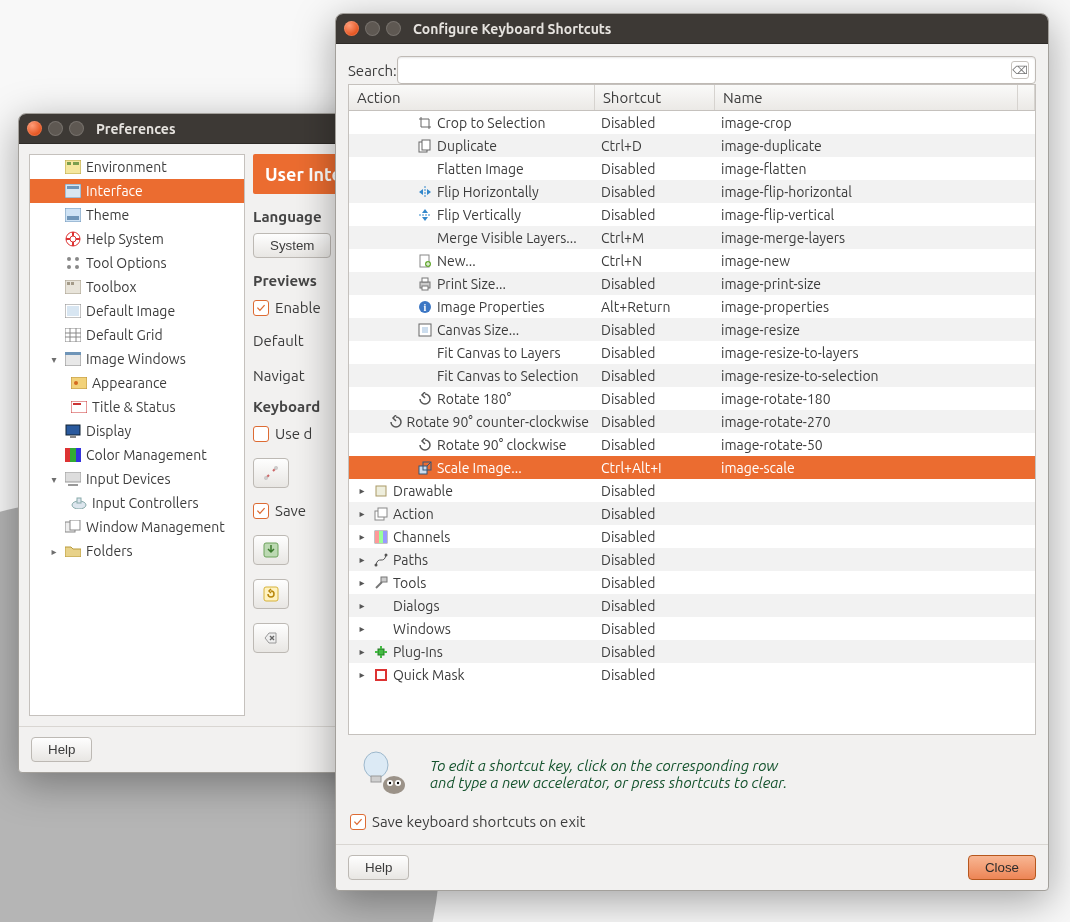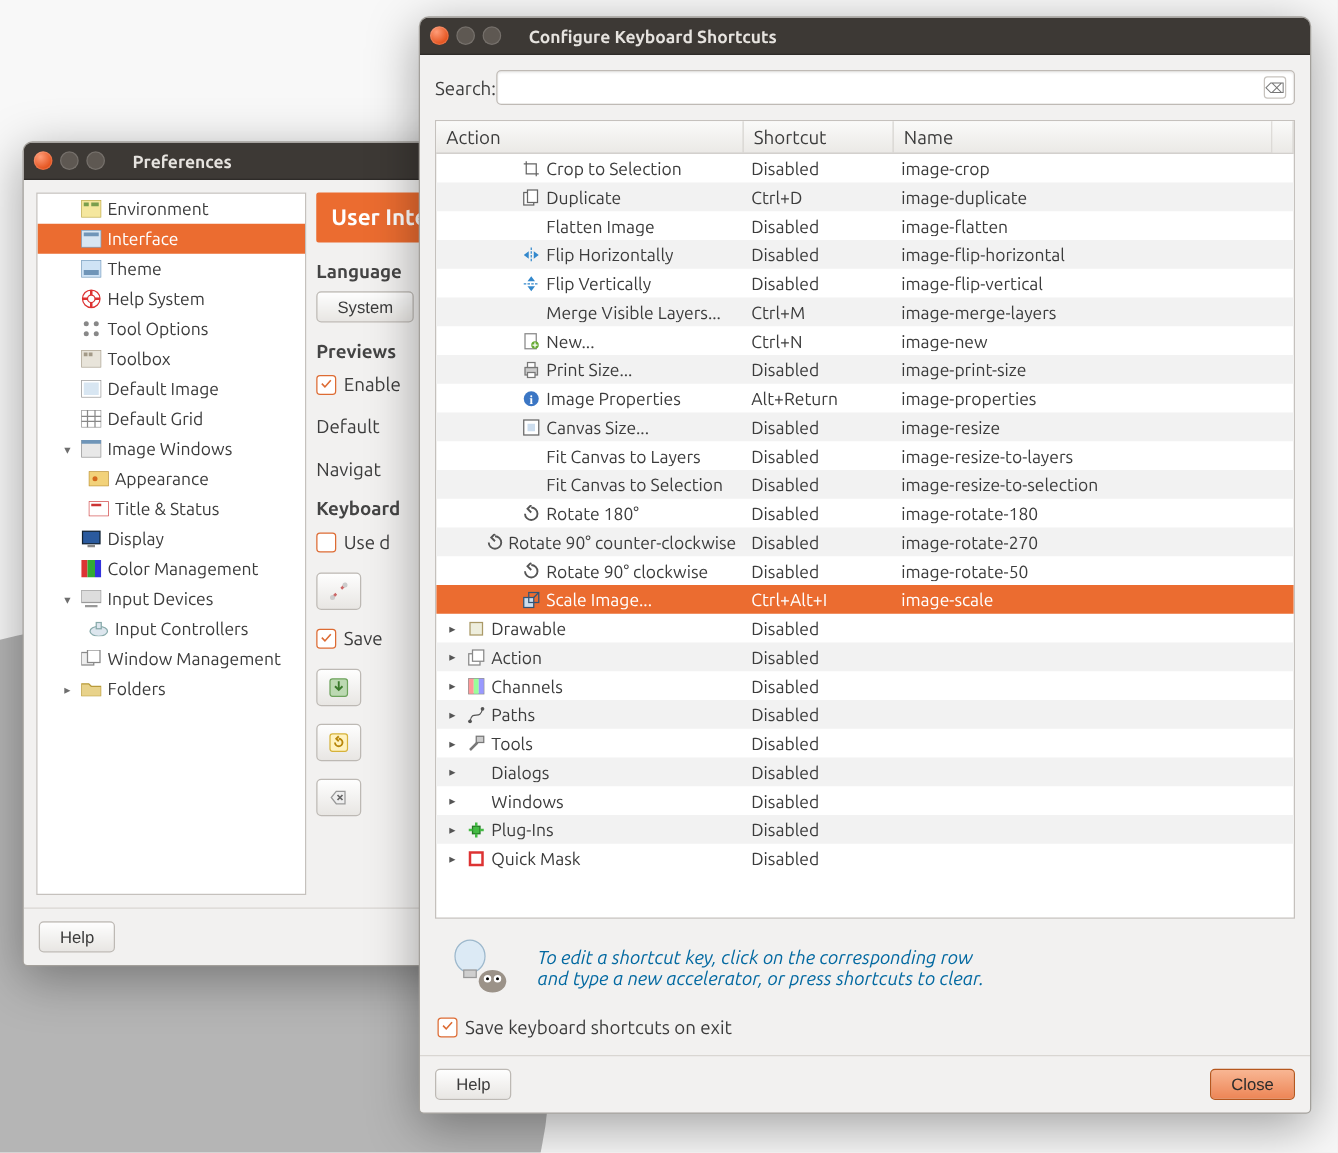--- a/index.html
+++ b/index.html
@@ -34,21 +34,21 @@
     box-shadow: 0 10px 40px rgba(0,0,0,.35);
     display:flex;
     flex-direction:column;
     overflow:hidden;
   }
   .titlebar {
     background: #3d3935;
     color: #e6e3df;
     display:flex;
     align-items:center;
-    gap:14px;
+    gap:4px;
     padding:4px 8px;
     height:30px;
     font-weight:600;
     border-bottom:1px solid #2e2b28;
   }
   .titlebar .btns { display:flex; gap:6px; margin-right:8px; }
   .tb-btn { width:15px; height:15px; border-radius:50%; background:#5e5852;
     box-shadow: inset 0 0 0 1px rgba(255,255,255,.15);}
   .tb-close { background: radial-gradient(circle at 35% 30%, #ff9c78, #e3521d 70%);}
   .titlebar-title { font-size:14px; }
@@ -98,21 +98,21 @@
   #prefs .footer, #dialog .footer {
     border-top:1px solid #d9d6d2;
     padding:10px 12px;
     display:flex;
     align-items:center;
   }
 
   
   #dialog { left:335px; top:13px; width:714px; height:878px; z-index:2; }
   #dialog .dbody { padding:12px 12px 0 12px; display:flex; flex-direction:column; flex:1; min-height:0;}
-  .searchrow{ display:flex; align-items:center; margin-bottom:12px;}
+  .searchrow{ display:flex; align-items:center; margin-bottom:0;}
   .search-input {
     flex:1; height:28px; border:1px solid #bfbab5; border-radius:4px;
     background:#fff; box-shadow: inset 0 1px 2px rgba(0,0,0,.1);
     position:relative; padding-right:26px;
   }
   .search-input .clear {
     position:absolute; right:6px; top:4px; width:18px; height:18px;
     border:1px solid #c7c3be; border-radius:3px; font-size:11px;
     display:flex; align-items:center; justify-content:center; color:#777;
   }
@@ -139,21 +139,21 @@
   .row.sel .cell { border-color: rgba(255,255,255,.3);}
   .cell { padding:0 6px; white-space:nowrap; overflow:hidden; text-overflow:ellipsis;}
   .cell.action { width:246px; display:flex; align-items:center; gap:4px;}
   .cell.shortcut { width:120px; }
   .cell.name { flex:1; }
   .exp-slot { width:14px; text-align:center; font-size:10px; color:#555;}
   .row.sel .exp-slot { color:#fff;}
   .mini-ico { width:16px; height:16px; display:flex; align-items:center; justify-content:center;}
   .indent-spacer { display:inline-block; width:18px;}
   .hint-row {
-    display:flex; align-items:center; gap:18px; padding:14px 4px 8px; font-style:italic; color:#0369a1;
+    display:flex; align-items:center; gap:18px; padding:14px 4px 8px; font-style:italic; color:#14532d;
   }
   .bulb {
     width:60px; height:50px; display:flex; align-items:center; justify-content:center;
   }
   #dialog .footer { justify-content:space-between; }
   #dialog .close-btn { margin-left:auto; }
   .close-btn.highlight {
     background: linear-gradient(#f8b693,#ed8556);
     border:1px solid #b6571e;
     color:#2c2c2c;

